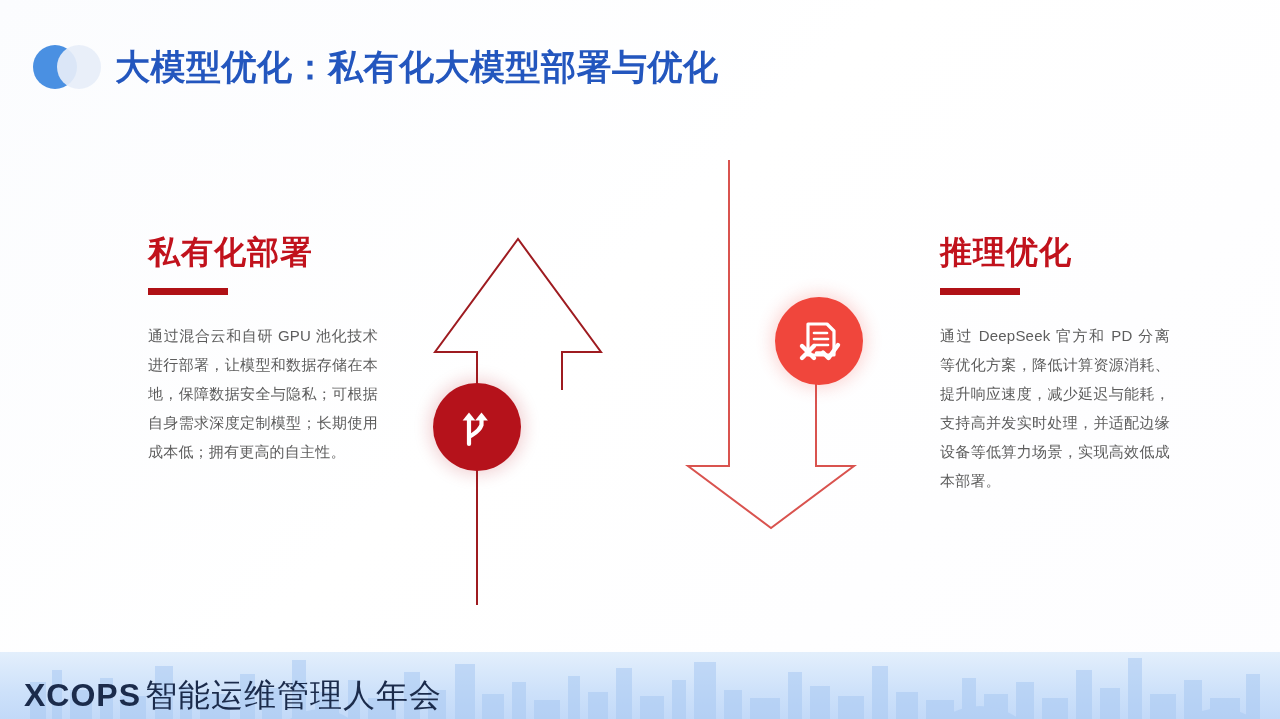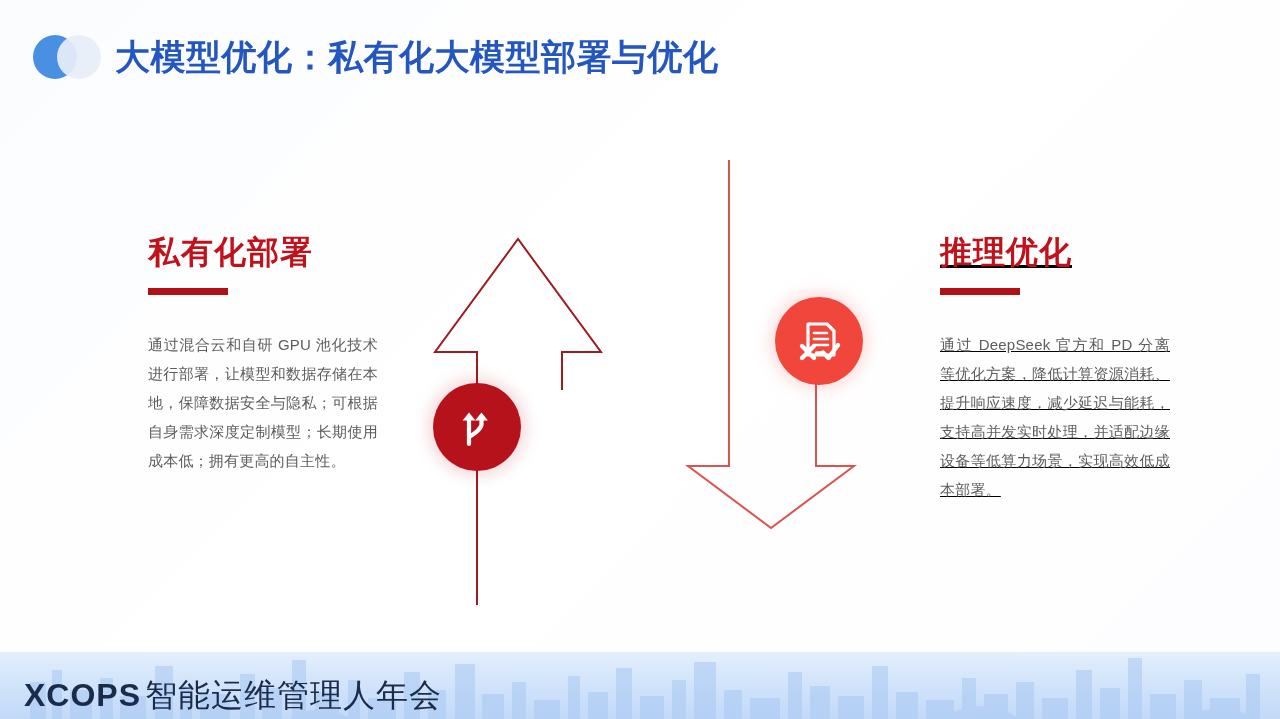--- a/index.html
+++ b/index.html
@@ -6,38 +6,38 @@
   body{
     width:1280px;height:719px;overflow:hidden;
     background:#ffffff;
     font-family:"Liberation Sans","DejaVu Sans",sans-serif;
     position:relative;
   }
   .slide{position:absolute;inset:0;background:
       linear-gradient(135deg,#fbfcfe 0%,#ffffff 45%,#fdfdff 100%);}
 
   
-  .header{position:absolute;left:0;top:0;width:1280px;height:110px;}
+  .header{position:absolute;left:0;top:10px;width:1280px;height:110px;}
   .logo-mark{position:absolute;left:33px;top:35px;width:68px;height:44px;}
   .logo-mark .c1{position:absolute;left:0;top:0;width:44px;height:44px;border-radius:50%;
       background:#4a90e2;}
   .logo-mark .c2{position:absolute;left:24px;top:0;width:44px;height:44px;border-radius:50%;
       background:#e7eef9;opacity:.92;}
   .slide-title{position:absolute;left:115px;top:30px;
       font-size:35px;font-weight:bold;color:#2356be;letter-spacing:.5px;
       white-space:nowrap;line-height:54px;}
 
   
   .col{position:absolute;width:230px;}
   .col-left{left:148px;top:230px;}
-  .col-right{left:940px;top:230px;text-decoration:underline;}
+  .col-right{left:940px;top:230px;}
   .col-heading{font-size:32px;font-weight:bold;color:#c1121c;line-height:44px;
       letter-spacing:1px;white-space:nowrap;}
   .rule{width:80px;height:7px;background:#b01116;margin-top:14px;}
-  .col-body{margin-top:35px;font-size:15px;color:#5d5d5d;line-height:29px;
+  .col-body{margin-top:26px;font-size:15px;color:#5d5d5d;line-height:29px;
       letter-spacing:.2px;text-align:justify;}
 
   
   .arrows{position:absolute;left:0;top:0;width:1280px;height:719px;pointer-events:none;}
 
   
   .badge{position:absolute;border-radius:50%;display:flex;align-items:center;
       justify-content:center;}
   .badge-deploy{left:433px;top:383px;width:88px;height:88px;background:#b5121b;
       box-shadow:0 0 16px 4px rgba(181,18,27,.18);}

